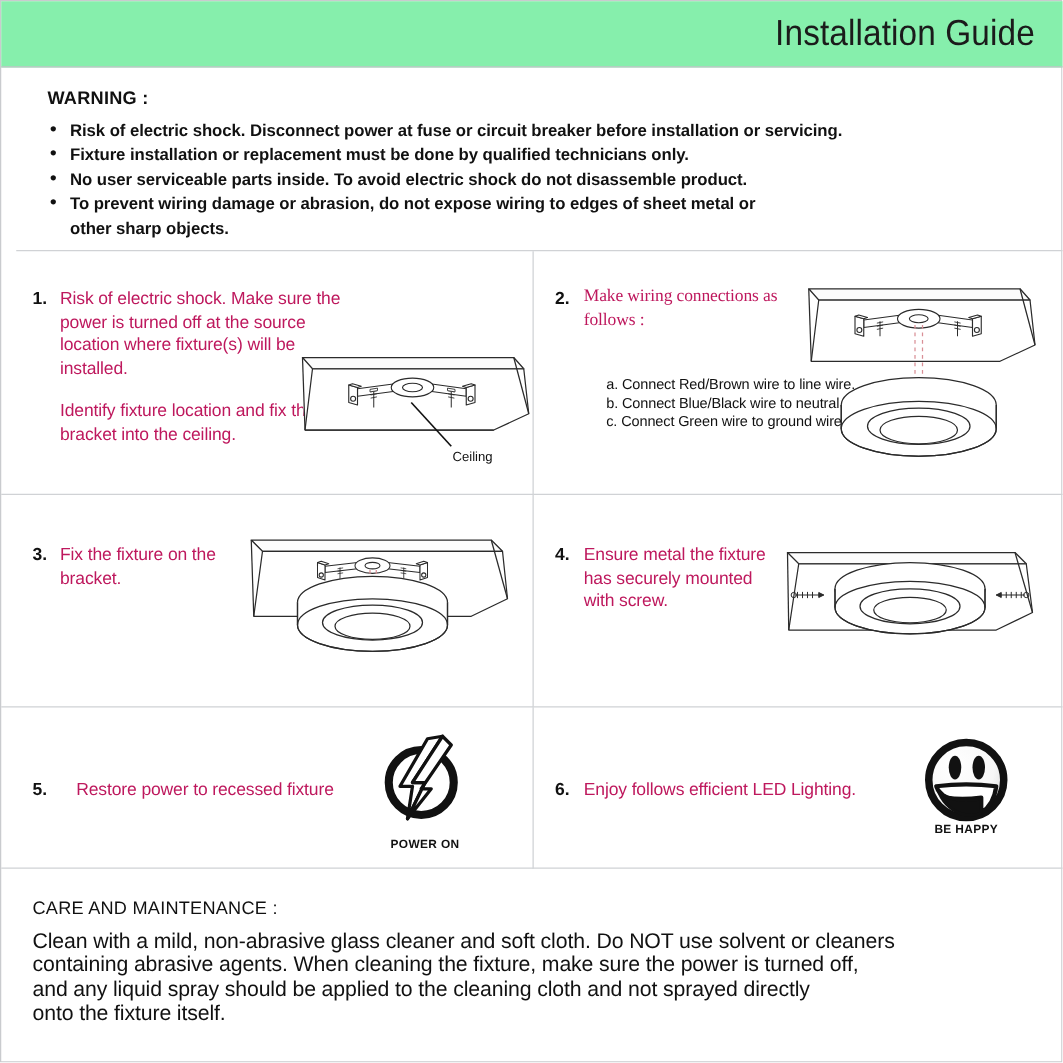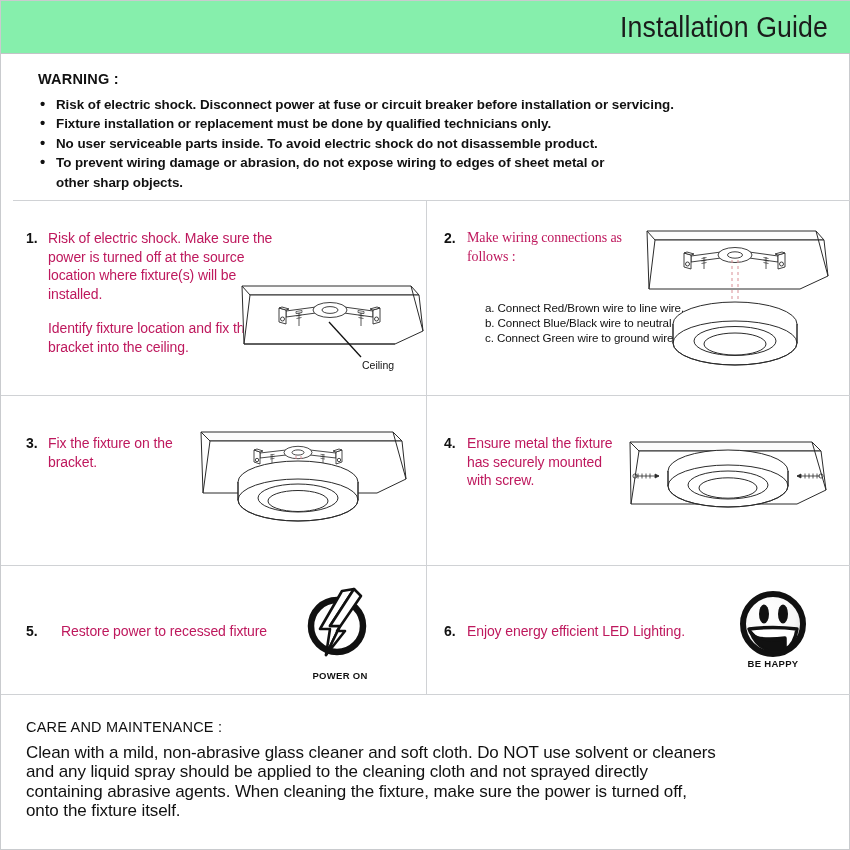--- a/index.html
+++ b/index.html
@@ -311,21 +311,21 @@
           <path d="M57 3 L33 40 L43 40 L29 69 L33 43 L23 43 L45 5 Z" fill="#ffffff" stroke="#111" stroke-width="2.6" stroke-linejoin="round"></path>
           <path d="M57 3 L64 10 L40 45 L48 45 L29 69 L43 40 L33 40 Z" fill="#ffffff" stroke="#111" stroke-width="2.6" stroke-linejoin="round"></path>
         </svg>
         <div class="badge-label" style="top:84px;left:0;">POWER ON</div>
       </div>
     </div>
 
     <div class="cell c6">
       <div class="step-num" style="left:17px;top:57px;">6.</div>
       <div class="step-txt" style="left:40px;top:56px;">
-        <span style="display:block">Enjoy energy efficient LED Lighting.</span>
+        <span style="display:block">Enjoy follows efficient LED Lighting.</span>
       </div>
 
       <div style="position:absolute;left:302px;top:22px;width:88px;height:92px;">
         <svg width="88" height="72" viewBox="0 0 88 72">
           <defs>
             <radialGradient id="faceShade" cx="35%" cy="32%" r="75%">
               <stop offset="0%" stop-color="#ffffff"></stop>
               <stop offset="70%" stop-color="#f7f7f7"></stop>
               <stop offset="100%" stop-color="#dcdcdc"></stop>
             </radialGradient>
@@ -338,19 +338,19 @@
         </svg>
         <div class="badge-label" style="top:70px;left:0;">BE HAPPY</div>
       </div>
     </div>
   </div>
 
   <div class="care">
     <div class="care-title">CARE AND MAINTENANCE :</div>
     <div class="care-body">
       <span>Clean with a mild, non-abrasive glass cleaner and soft cloth. Do NOT use solvent or cleaners</span>
+      <span>containing abrasive agents. When cleaning the fixture, make sure the power is turned off,</span>
       <span>and any liquid spray should be applied to the cleaning cloth and not sprayed directly</span>
-      <span>containing abrasive agents. When cleaning the fixture, make sure the power is turned off,</span>
       <span>onto the fixture itself.</span>
     </div>
   </div>
 
 </div>
 
 </body></html>

